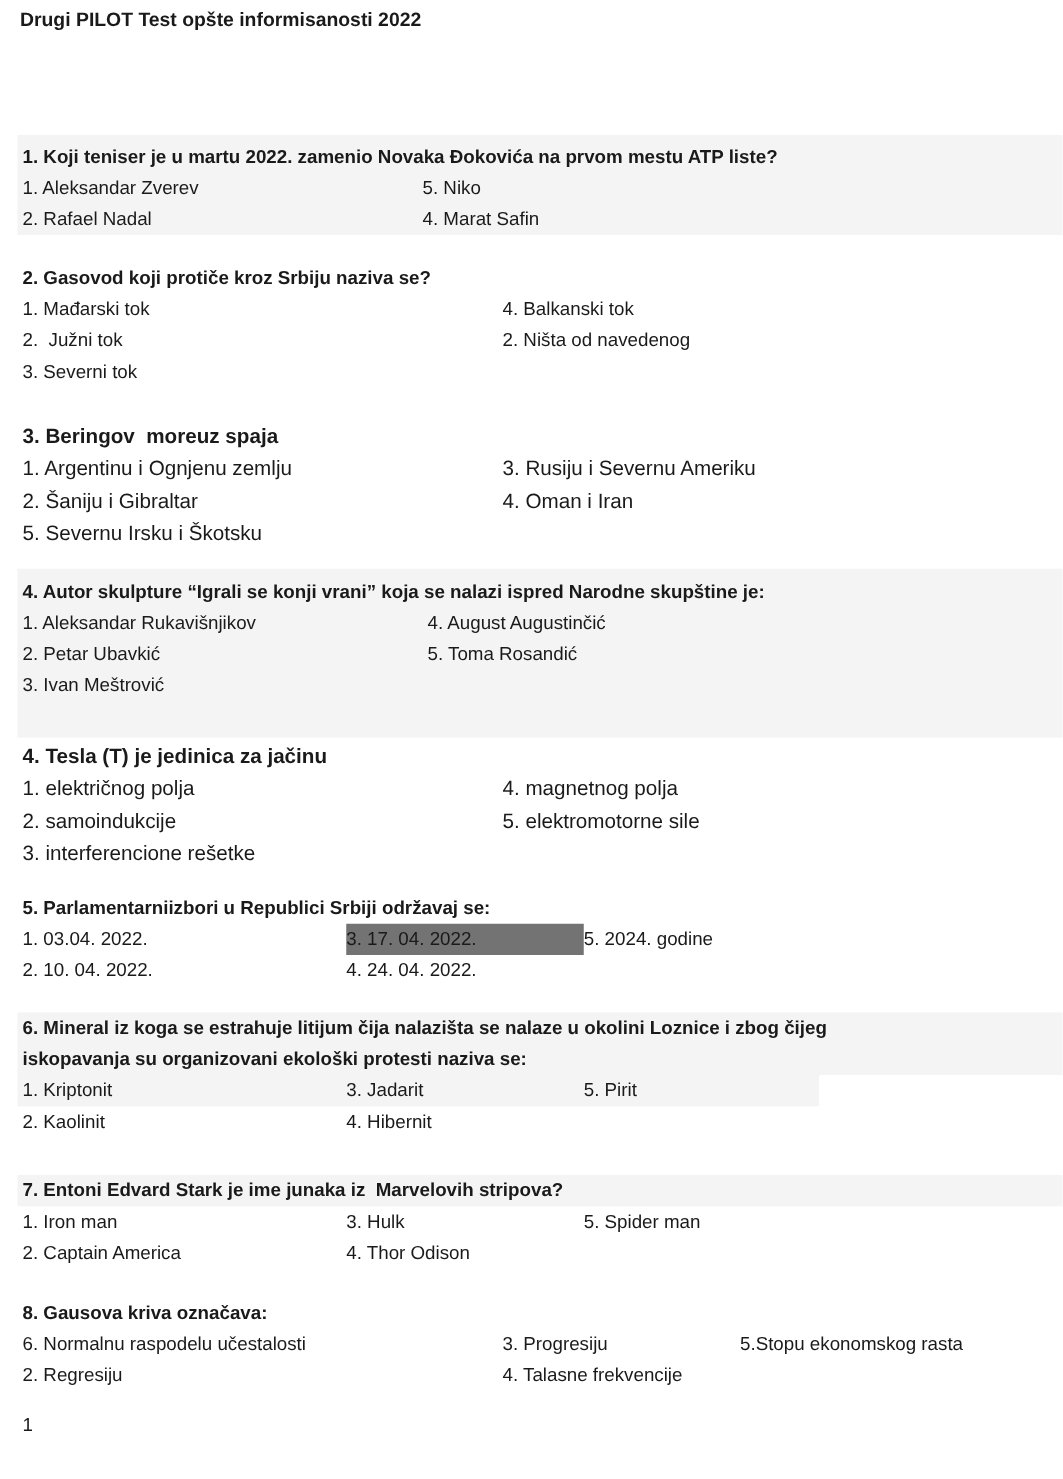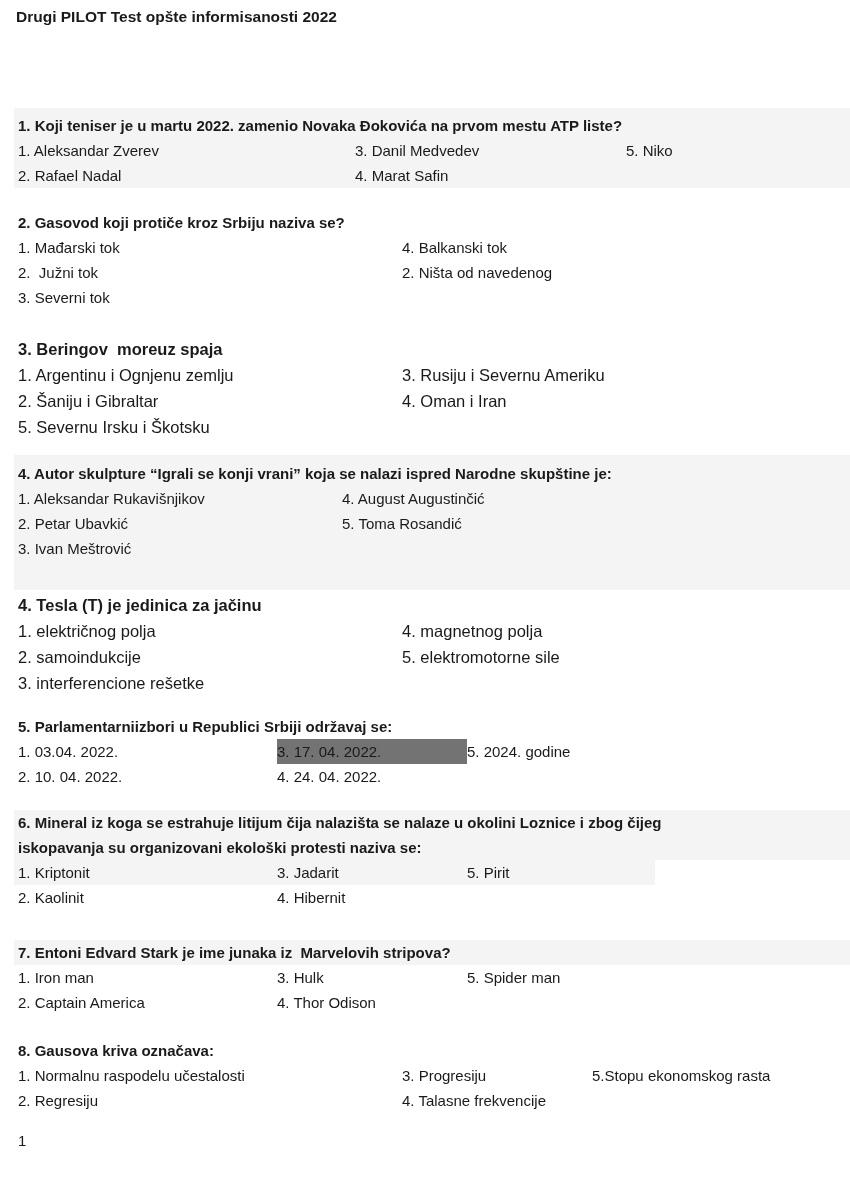--- a/index.html
+++ b/index.html
@@ -10,21 +10,21 @@
   }
   .abs{position:absolute;}
   #doc-title{top:8px;left:16px;font-weight:bold;font-size:15.5px;}
   #page-number{top:1132px;left:18px;font-size:15px;}
 
   .q{position:absolute;left:14px;width:836px;box-sizing:border-box;}
   .hd{font-weight:bold;line-height:25px;padding-left:4px;white-space:pre-wrap;}
   .row{display:grid;line-height:25px;padding-left:4px;}
   .opt{white-space:pre-wrap;}
 
-  .cols3a{grid-template-columns:320px 254px 1fr;gap:17px;}
+  .cols3a{grid-template-columns:320px 254px 1fr;}
   .cols2b{grid-template-columns:384px 1fr;}
   .cols2c{grid-template-columns:324px 1fr;}
   .cols3d{grid-template-columns:259px 190px 1fr;}
   .cols3e{grid-template-columns:384px 190px 1fr;}
 
   .big{font-size:16.5px;}
   .big .hd,.big .row{line-height:26px;}
 
   .gray{background:#f4f4f4;}
 
@@ -46,21 +46,20 @@
 </style>
 </head>
 <body>
 
 <div class="abs" id="doc-title">Drugi PILOT Test opšte informisanosti 2022</div>
 
 <section class="q gray" id="q1">
   <div class="hd">1. Koji teniser je u martu 2022. zamenio Novaka Đokovića na prvom mestu ATP liste?</div>
   <div class="row cols3a">
     <span class="opt">1. Aleksandar Zverev</span>
-    <span class="opt">3. Danil Medvedev</span>
     <span class="opt">5. Niko</span>
   </div>
   <div class="row cols3a">
     <span class="opt">2. Rafael Nadal</span>
     <span class="opt">4. Marat Safin</span>
   </div>
 </section>
 
 <section class="q" id="q2">
   <div class="hd">2. Gasovod koji protiče kroz Srbiju naziva se?</div>
@@ -158,21 +157,21 @@
   </div>
   <div class="row cols3d">
     <span class="opt">2. Captain America</span>
     <span class="opt">4. Thor Odison</span>
   </div>
 </section>
 
 <section class="q" id="q8">
   <div class="hd">8. Gausova kriva označava:</div>
   <div class="row cols3e">
-    <span class="opt">1. Normalnu raspodelu učestalosti</span>
+    <span class="opt">6. Normalnu raspodelu učestalosti</span>
     <span class="opt">3. Progresiju</span>
     <span class="opt">5.Stopu ekonomskog rasta</span>
   </div>
   <div class="row cols3e">
     <span class="opt">2. Regresiju</span>
     <span class="opt">4. Talasne frekvencije</span>
   </div>
 </section>
 
 <div class="abs" id="page-number">1</div>

